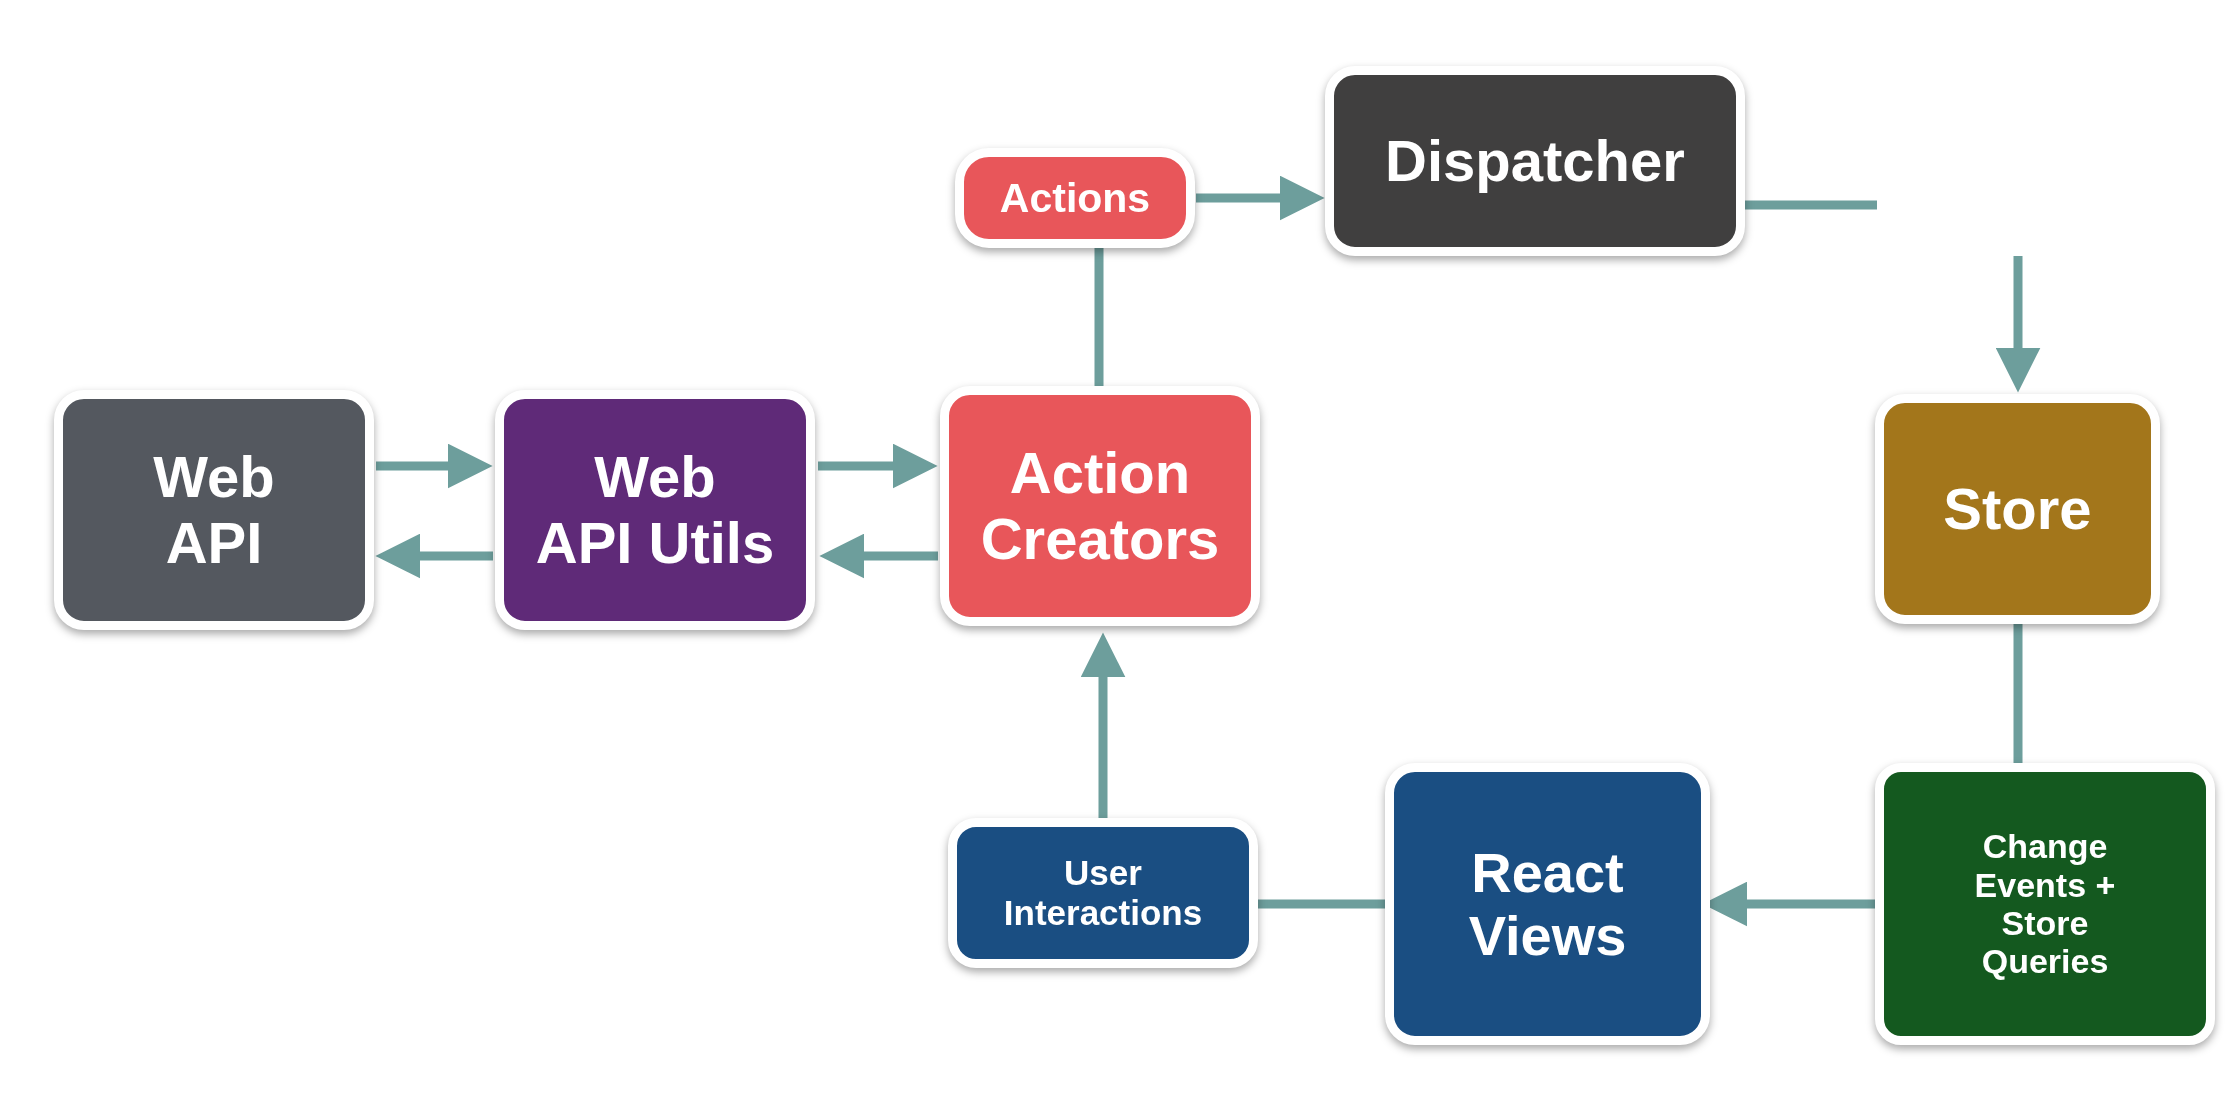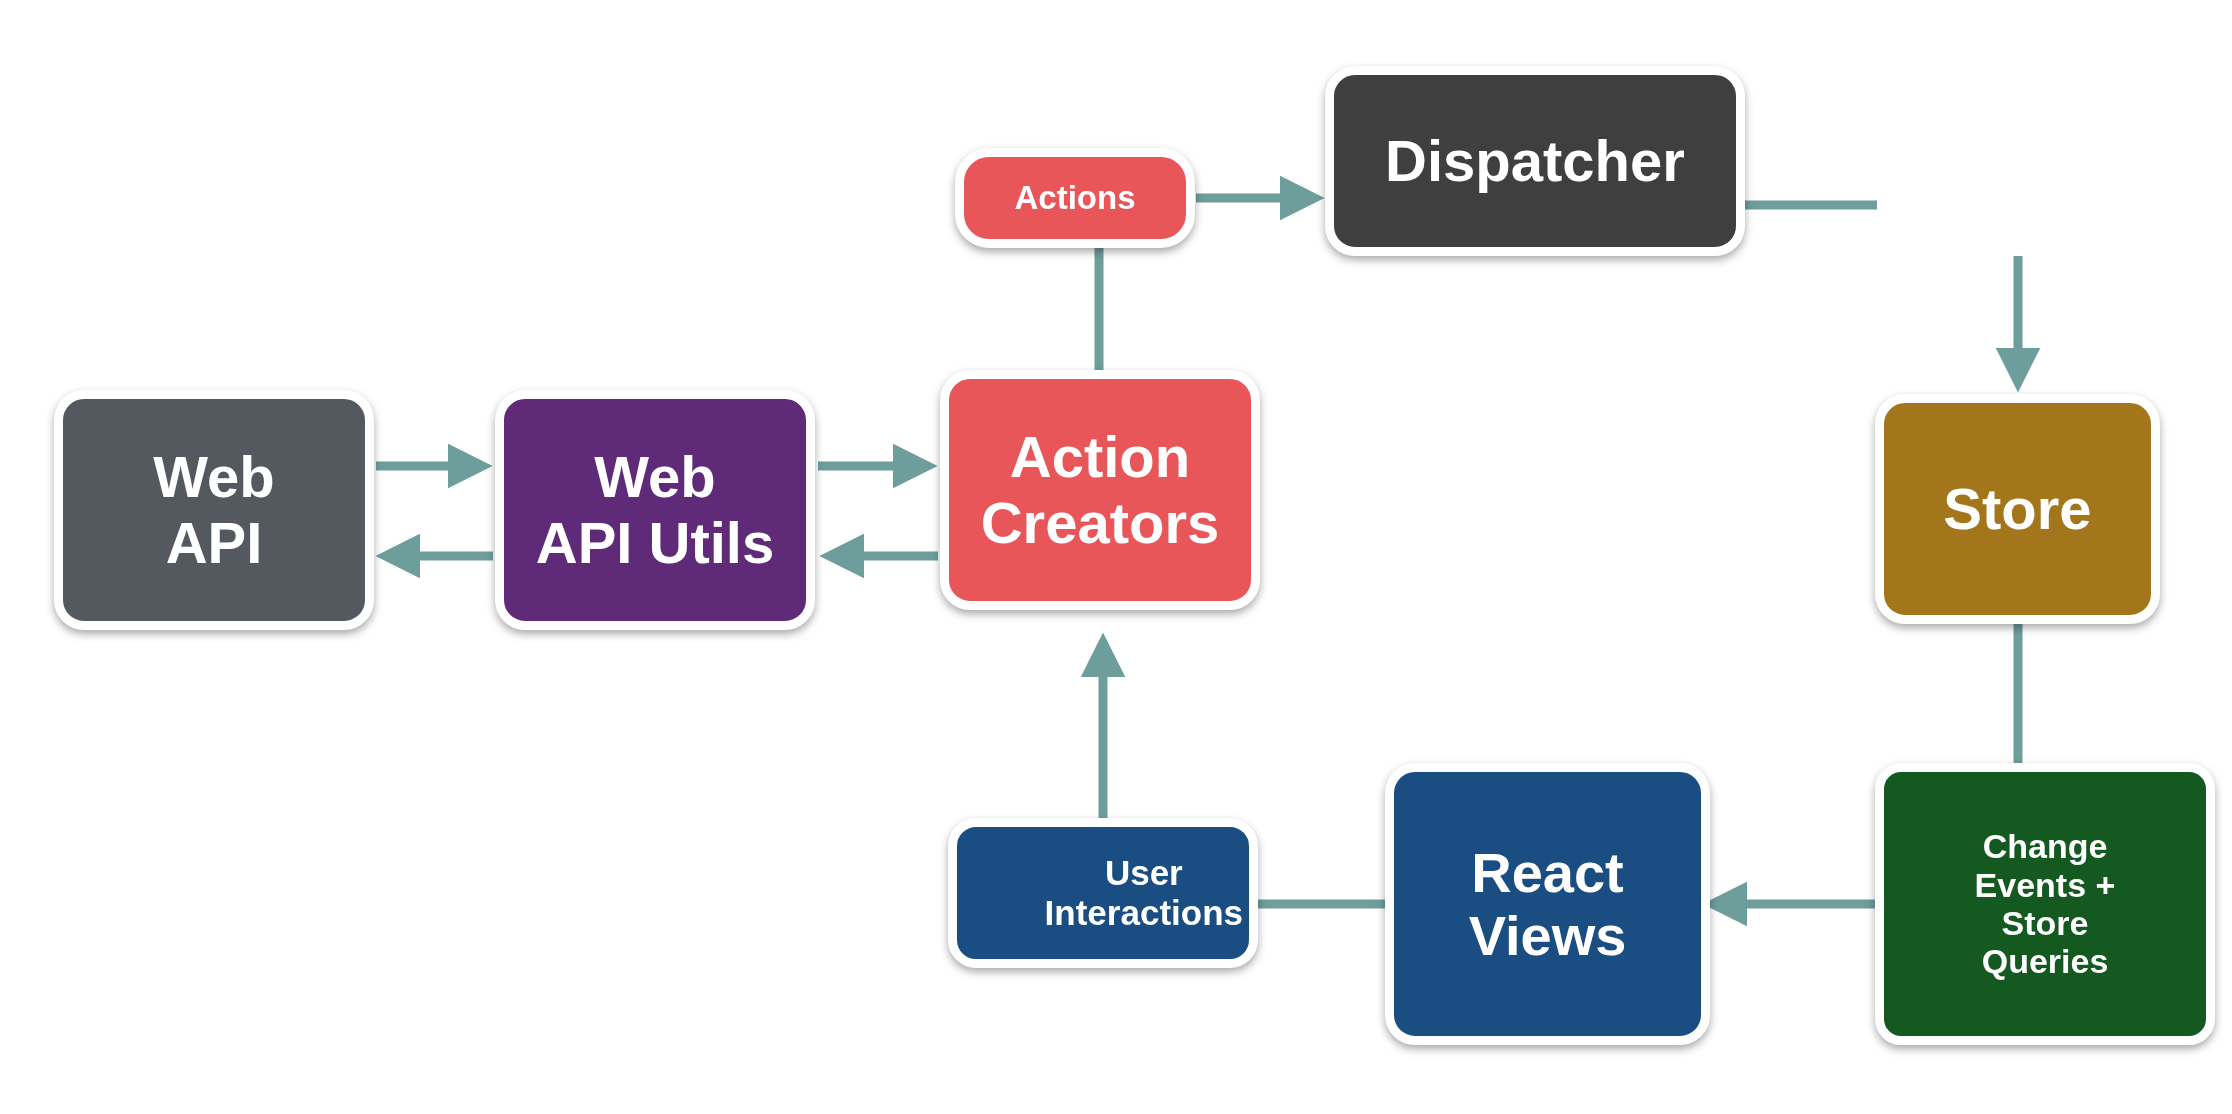--- a/index.html
+++ b/index.html
@@ -43,28 +43,28 @@
     z-index: 5;
   }
   .node .label {
     display: block;
     padding: 0 6px;
     white-space: pre-line;
   }
   
   #node-web-api        { left: 54px;   top: 390px;  width: 320px;  height: 240px;  font-size: 58px; font-weight: bold; border-radius: 30px; }
   #node-web-api-utils  { left: 495px;  top: 390px;  width: 320px;  height: 240px;  font-size: 58px; font-weight: bold; border-radius: 30px; }
-  #node-action-creators{ left: 940px;  top: 370px;  width: 320px;  height: 240px;  font-size: 58px; font-weight: bold; border-radius: 30px; }
-  #node-actions        { left: 955px;  top: 148px;  width: 240px;  height: 100px;  font-size: 33px; font-weight: bold; border-radius: 34px; }
+  #node-action-creators{ left: 940px;  top: 386px;  width: 320px;  height: 240px;  font-size: 58px; font-weight: bold; border-radius: 30px; }
+  #node-actions        { left: 955px;  top: 148px;  width: 240px;  height: 100px;  font-size: 41px; font-weight: bold; border-radius: 34px; }
   #node-dispatcher     { left: 1325px; top: 66px;   width: 420px;  height: 190px;  font-size: 58px; font-weight: bold; border-radius: 30px; }
   #node-callbacks      { left: 1875px; top: 155px;  width: 285px;  height: 100px;  font-size: 33px; font-weight: bold; border-radius: 30px; }
   #node-store          { left: 1875px; top: 394px;  width: 285px;  height: 230px;  font-size: 58px; font-weight: bold; border-radius: 30px; }
   #node-change-events  { left: 1875px; top: 763px;  width: 340px;  height: 282px;  font-size: 34px; font-weight: bold; border-radius: 26px; }
   #node-react-views    { left: 1385px; top: 763px;  width: 325px;  height: 282px;  font-size: 56px; font-weight: bold; border-radius: 30px; }
-  #node-user-inter     { left: 948px;  top: 818px;  width: 310px;  height: 150px;  font-size: 35px; font-weight: bold; border-radius: 28px; justify-content: flex-end; }
+  #node-user-inter     { left: 948px;  top: 818px;  width: 310px;  height: 150px;  font-size: 35px; font-weight: bold; border-radius: 28px; }
 </style>
 </head>
 <body>
 
 <div id="canvas" style="background: rgb(255, 255, 255);">
 
   <svg id="edges" viewBox="0 0 2232 1114" xmlns="http://www.w3.org/2000/svg">
     <defs>
       <marker id="ah" markerWidth="5" markerHeight="5" refX="3.6" refY="2.5" orient="auto" markerUnits="strokeWidth">
         <path d="M0,0 L5,2.5 L0,5 z" fill="#6d9e9c"></path>

